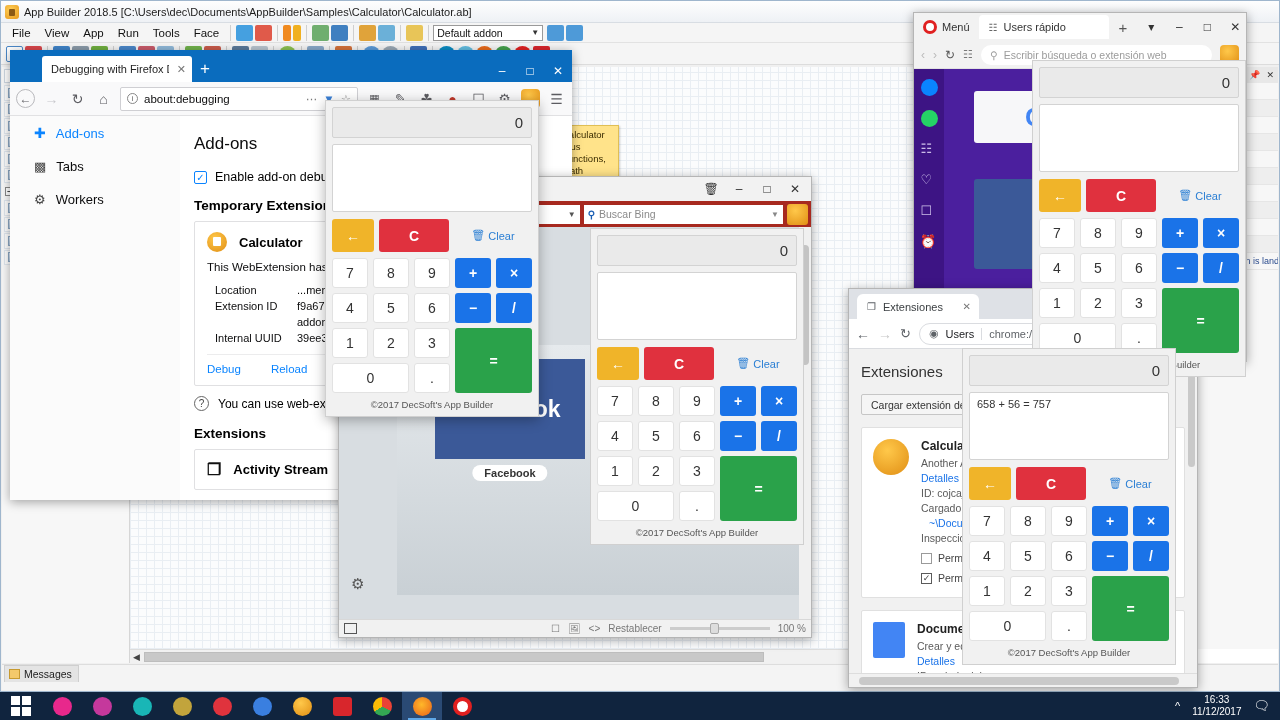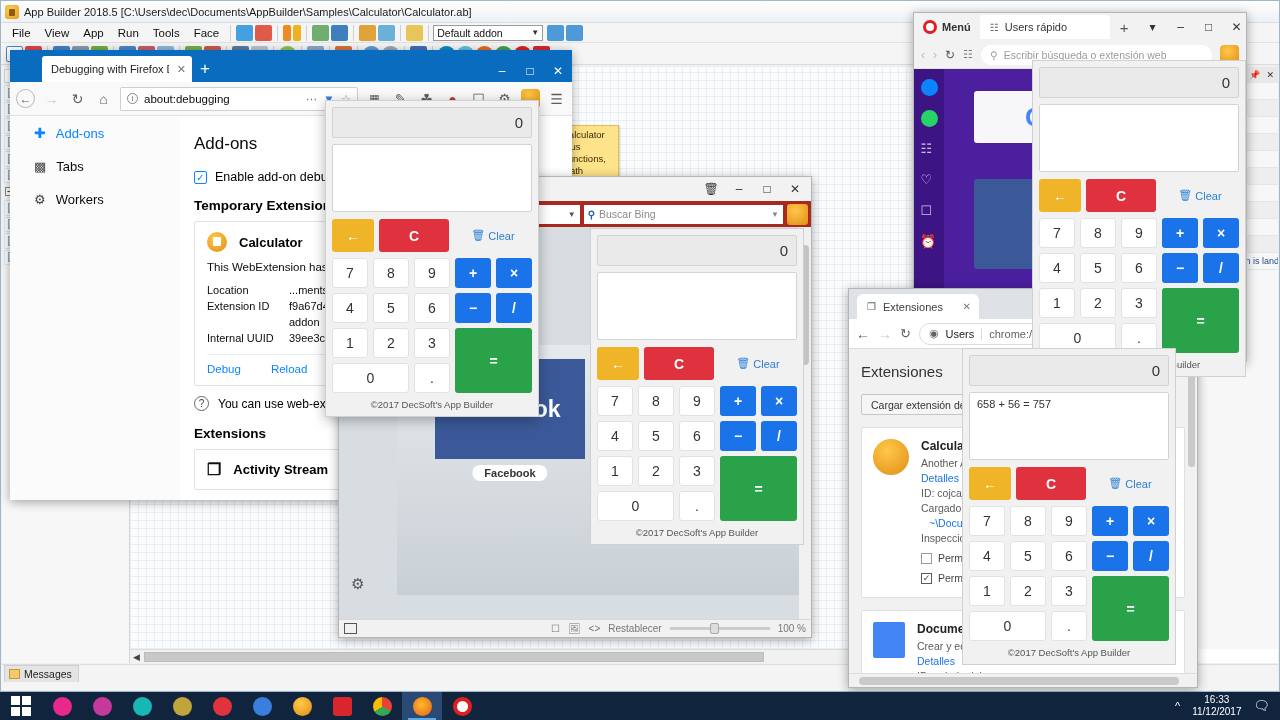--- a/index.html
+++ b/index.html
@@ -118,21 +118,21 @@
      padding:10px 12px; margin-bottom:10px; }
   .ff-card .hd { display:flex; align-items:center; gap:12px; font-size:13px;
      font-weight:bold; margin-bottom:9px; }
   .addon-ico { width:20px; height:20px; border-radius:50%;
      background:radial-gradient(circle at 40% 32%, #ffc84a, #e08e14); flex:none;
      position:relative;}
   .addon-ico:after{content:"";position:absolute;left:6px;top:5px;width:8px;height:9px;
      background:#fff;border-radius:1px;}
   .ff-card .desc { font-size:11.5px; color:#0c0c0d; margin-bottom:9px;}
   .kv { display:flex; font-size:11px; line-height:16px; }
-  .kv .k { width:82px; color:#0c0c0d; }
+  .kv .k { width:82px; color:#0c0c0d;margin-left:8px; }
   .kv .v { color:#0c0c0d; }
   .ff-links { display:flex; gap:30px; font-size:11.5px; color:#0a84ff;
      border-top:1px solid #ececed; padding-top:8px; margin-top:8px;}
   .ff-note { display:flex; gap:9px; font-size:12px; line-height:16px;
      margin:10px 0 0; align-items:flex-start;}
   .qmark { width:15px;height:15px;border:1.4px solid #666;border-radius:50%;
      font-size:10px;text-align:center;line-height:13px;color:#444;flex:none;}
   #ff-vscroll{position:absolute;right:0;top:66px;bottom:0;width:12px;background:#f0f0f0;}
   #ff-vscroll .th{position:absolute;top:30px;left:2px;width:8px;height:130px;
      background:#c4c4c4;border-radius:4px;}
@@ -211,21 +211,21 @@
   #calc-ie .clr{font-size:11px;}
   #calc-ie .pad{grid-template-columns:repeat(5,1fr);grid-template-rows:repeat(4,1fr);
      margin-top:6px;height:152px;font-size:14px;}
   #calc-ie .foot{font-size:9.5px;margin-top:6px;}
 
   
   #op { left:913px; top:12px; width:334px; height:350px; background:#fff; }
   #op-tabbar { height:28px; background:#f2f2f2; display:flex; align-items:center;
      padding:0 2px; gap:2px; }
   #op-menu { display:flex; align-items:center; gap:5px; padding:0 7px;
-     font-size:11px; color:#333;font-weight:bold;}
+     font-size:11px; color:#333;}
   .op-o { width:14px; height:14px; border-radius:50%; border:3px solid #e02020;
      background:#fff; flex:none; }
   .op-tab { height:24px; background:#fff; border-radius:4px 4px 0 0;
      display:flex; align-items:center; gap:6px; padding:0 10px; font-size:11px;
      color:#333; min-width:130px;}
   #op-nav { height:28px; background:#f2f2f2; display:flex; align-items:center;
      gap:8px; padding:0 7px; border-bottom:1px solid #e2e2e2;}
   #op-url { flex:1; height:20px; background:#fff; border-radius:10px;
      display:flex; align-items:center; gap:6px; padding:0 9px;
      font-size:10.5px; color:#9b9b9b;}

